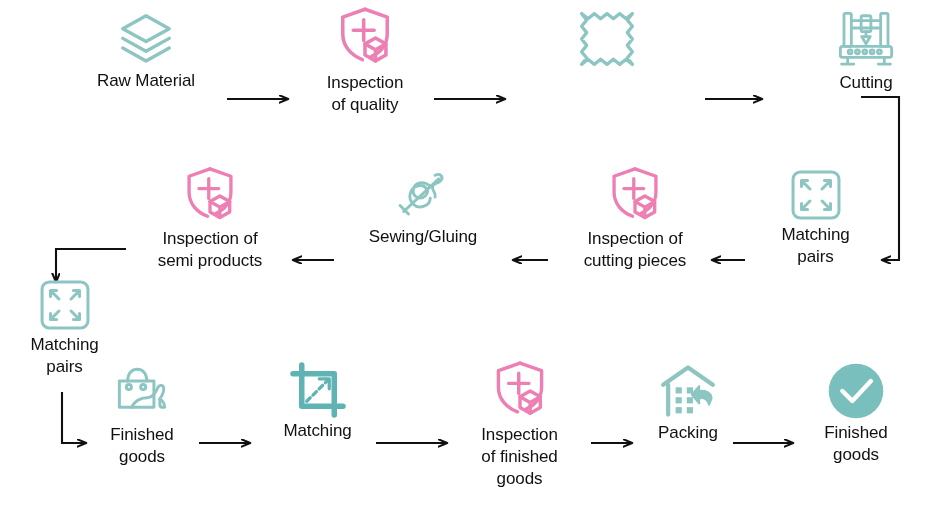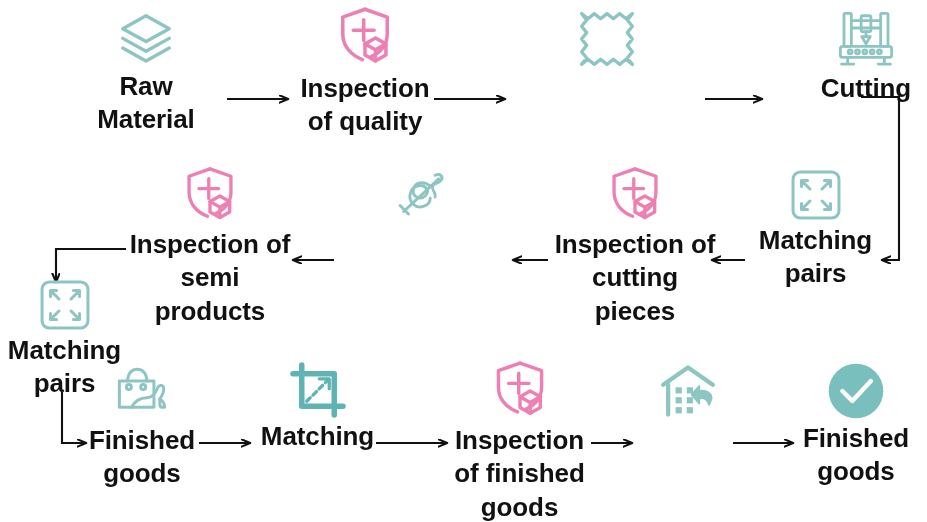--- a/index.html
+++ b/index.html
@@ -21,25 +21,25 @@
     flex-direction: column;
     align-items: center;
     text-align: center;
   }
   .node-icon {
     display: block;
     line-height: 0;
   }
   .node-label {
     color: #111111;
-    font-size: 26px;
+    font-size: 17px;
     line-height: 1.28;
     letter-spacing: -0.1px;
     white-space: pre-line;
-    font-weight: 700;
+    font-weight: 400;
     text-align: center;
   }
   svg.conn {
     position: absolute;
     left: 0;
     top: 0;
     width: 927px;
     height: 522px;
     pointer-events: none;
     overflow: visible;
@@ -180,20 +180,21 @@
     <span class="node-icon">
       <svg width="58" height="58" viewBox="0 0 48 48">
         <g fill="none" stroke="#8CC5C2" stroke-width="2.4" stroke-linecap="round" stroke-linejoin="round">
           <path d="M8 36 L37 9"></path>
           <path d="M5 31 L12 38"></path>
           <path d="M34 6 C38 4 41 7 39 10 C37 13 33 12 32 15 C31 19 35 20 34 24"></path>
           <path d="M30 15 C24 10 17 12 16 18 C15 24 22 27 26 23 C30 19 26 13 19 15 C13 17 11 25 16 30 C21 35 30 31 30 25"></path>
         </g>
       </svg>
     </span>
+    <span class="node-label">Sewing/Gluing</span>
   </div>
 
   <div class="node" style="left:129px; top:164px; width:162px;">
     <span class="node-icon">
       <svg width="64" height="64" viewBox="0 0 52 52">
         <g fill="none" stroke="#ED7FB3" stroke-width="2.7" stroke-linecap="round" stroke-linejoin="round">
           <path d="M26 4 L43 10 L43 23 C43 31 38 37 31 40"></path>
           <path d="M26 4 L9 10 L9 23 C9 32 15 39 24 42.5"></path>
           <path d="M17 20 L33 20 M25 12 L25 28"></path>
           <path d="M34 26 L42 30.5 L42 39 L34 43.5 L26 39 L26 30.5 Z"></path>
@@ -279,20 +280,21 @@
           <rect x="15" y="22" width="5" height="5" fill="#8CC5C2" stroke="none"></rect>
           <rect x="24" y="22" width="5" height="5" fill="#8CC5C2" stroke="none"></rect>
           <rect x="15" y="30" width="5" height="5" fill="#8CC5C2" stroke="none"></rect>
           <rect x="24" y="30" width="5" height="5" fill="#8CC5C2" stroke="none"></rect>
           <rect x="15" y="38" width="5" height="5" fill="#8CC5C2" stroke="none"></rect>
           <rect x="24" y="38" width="5" height="5" fill="#8CC5C2" stroke="none"></rect>
           <path d="M44 31 C44 26 38 24 34 25 L34 21 L28 28 L34 35 L34 31 C38 30 41 32 42 36 Z" fill="#8CC5C2" stroke="#8CC5C2" stroke-width="1.6"></path>
         </g>
       </svg>
     </span>
+    <span class="node-label">Packing</span>
   </div>
 
   <div class="node" style="left:800px; top:360px; width:112px;">
     <span class="node-icon">
       <svg width="62" height="62" viewBox="0 0 50 50">
         <circle cx="25" cy="25" r="22" fill="#79BFBD"></circle>
         <path d="M14 25 L22 33 L37 17" fill="none" stroke="#ffffff" stroke-width="3.6" stroke-linecap="round" stroke-linejoin="round"></path>
       </svg>
     </span>
     <span class="node-label">Finished

